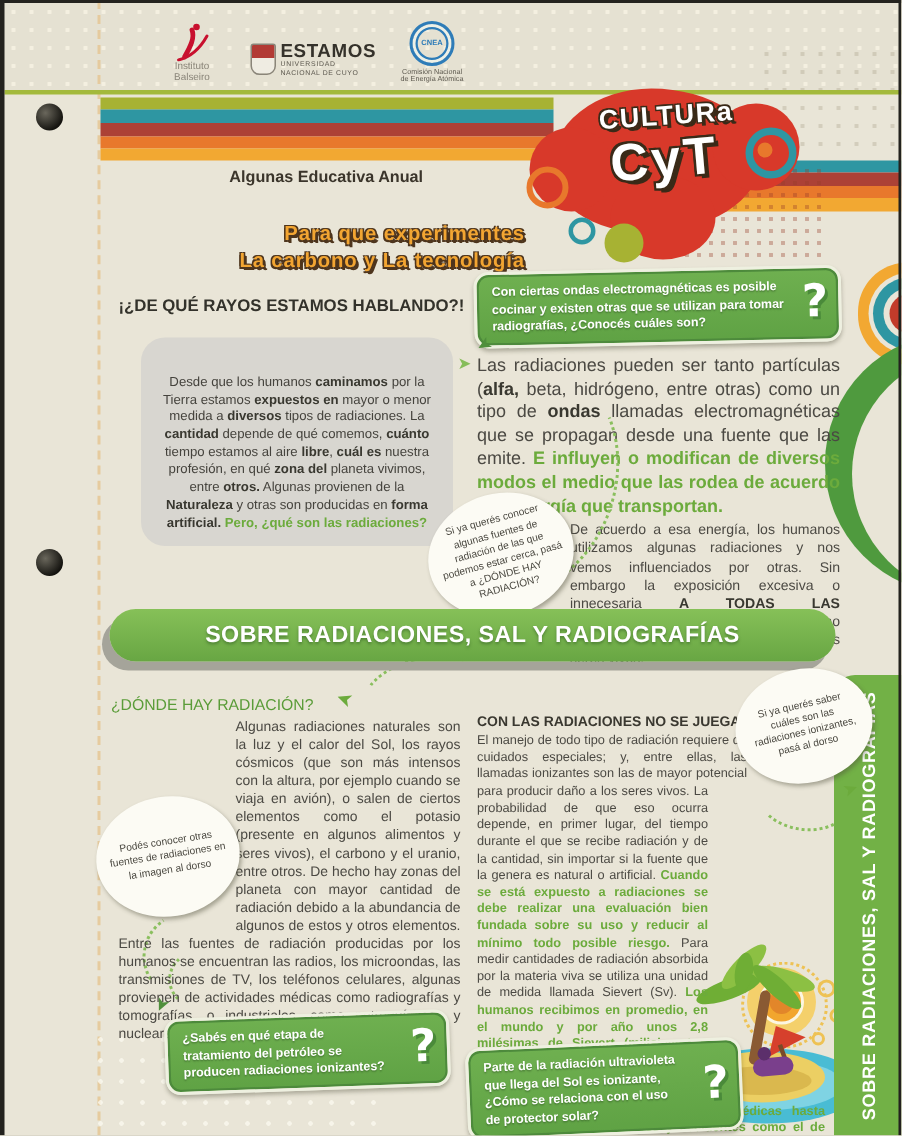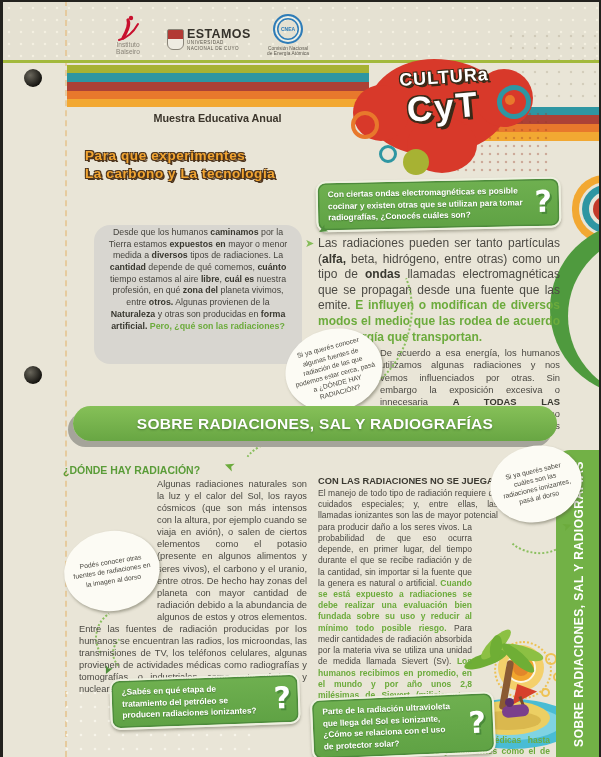--- a/index.html
+++ b/index.html
@@ -95,35 +95,36 @@
     <div class="abs" style="left:6px;top:56px;width:20px;height:20px;border:4px solid #e8782c;border-radius:50%;"></div>
     <div class="abs" style="left:58px;top:94px;width:26px;height:26px;background:#a7b233;border-radius:50%;"></div>
     <div class="abs" style="left:34px;top:90px;width:12px;height:12px;border:3px solid #2e96a2;border-radius:50%;"></div>
     <div class="abs" style="left:10px;top:12px;width:178px;text-align:center;transform:rotate(-4deg);font-weight:bold;font-size:18px;color:#fff;letter-spacing:1px;
                 text-shadow:-1px -1px 0 #3a2a18,1px -1px 0 #3a2a18,-1px 1px 0 #3a2a18,1px 1px 0 #3a2a18,2.5px 2.5px 0 #3a2a18;">CULTURa</div>
     <div class="abs" style="left:38px;top:32px;width:120px;text-align:center;transform:rotate(-5deg);font-weight:bold;font-size:35px;color:#fff;letter-spacing:2px;
                 text-shadow:-1.5px -1.5px 0 #3a2a18,1.5px -1.5px 0 #3a2a18,-1.5px 1.5px 0 #3a2a18,1.5px 1.5px 0 #3a2a18,3px 3px 0 #3a2a18;">CyT</div>
   </div>
 
   <div class="abs" style="left:85px;top:112px;width:265px;text-align:center;color:#3b352b;font-weight:bold;">
-    <div style="font-size:10.8px;">Muestra Educativa Anual</div>
-  </div>
-  <div class="abs" style="left:85px;top:148px;width:265px;text-align:left;font-weight:bold;color:#f2a532;letter-spacing:.6px;
+    <div style="font-size:10.8px;">Algunas Educativa Anual</div>
+  </div>
+  <div class="abs" style="left:85px;top:148px;width:265px;text-align:right;font-weight:bold;color:#f2a532;letter-spacing:.6px;
               text-shadow:-1px -1px 0 #4e351d,1px -1px 0 #4e351d,-1px 1px 0 #4e351d,1px 1px 0 #4e351d,2px 2px 0 #4e351d;">
     <div style="font-size:13.5px;">Para que experimentes</div>
     <div style="font-size:13.5px;margin-top:3px;">La carbono y La tecnología</div>
   </div>
 
   <div class="abs" style="left:593px;top:196px;width:26px;height:26px;border-radius:50%;background:#c23b2a;
               box-shadow:0 0 0 4px #e9e5d7,0 0 0 11px #2e96a2,0 0 0 14px #e9e5d7,0 0 0 21px #f2a832;"></div>
   <div class="abs" style="left:550px;top:222px;width:174px;height:174px;border-radius:50%;background:#4f9a3e;"></div>
   <div class="abs" style="left:568px;top:234px;width:164px;height:164px;border-radius:50%;background:#e9e5d7;"></div>
 
-
-  <div class="abs" style="left:94px;top:225px;width:208px;height:139px;background:#d8d6d0;border-radius:16px;box-sizing:border-box;padding:2px 12px;
+  <h1 class="abs" style="left:79px;top:198px;font-size:11.2px;font-weight:bold;color:#33322b;">¡¿DE QUÉ RAYOS ESTAMOS HABLANDO?!</h1>
+
+  <div class="abs" style="left:94px;top:225px;width:208px;height:139px;background:#d8d6d0;border-radius:16px;box-sizing:border-box;padding:24px 12px;
               font-size:8.8px;line-height:1.33;color:#45433d;text-align:center;">
     <span><span class="rt-n">Desde que los humanos </span><span class="rt-b">caminamos</span><span class="rt-n"> por la Tierra estamos </span><span class="rt-b">expuestos en</span><span class="rt-n"> mayor o menor medida a </span><span class="rt-b">diversos</span><span class="rt-n"> tipos de radiaciones. La </span><span class="rt-b">cantidad</span><span class="rt-n"> depende de qué comemos, </span><span class="rt-b">cuánto</span><span class="rt-n"> tiempo estamos al aire </span><span class="rt-b">libre</span><span class="rt-n">, </span><span class="rt-b">cuál es</span><span class="rt-n"> nuestra profesión, en qué </span><span class="rt-b">zona del</span><span class="rt-n"> planeta vivimos, entre </span><span class="rt-b">otros.</span><span class="rt-n"> Algunas provienen de la </span><span class="rt-b">Naturaleza</span><span class="rt-n"> y otras son producidas en </span><span class="rt-b">forma artificial.</span><span class="rt-n"> </span><span class="rt-g">Pero, ¿qué son las radiaciones?</span></span>
   </div>
 
   <div class="gbubble" style="left:316px;top:179px;width:245px;box-sizing:border-box;transform:rotate(-1.2deg);">
     <span>Con ciertas ondas electromagnéticas es posible cocinar y existen otras que se utilizan para tomar radiografías, ¿Conocés cuáles son?</span>
     <span class="qmark">?</span>
   </div>
   <span class="arrow-ic" style="left:318px;top:224px;color:#4f8f3c;transform:rotate(150deg);">➤</span>
 
@@ -142,21 +143,21 @@
 
   <div class="wbubble" style="left:285px;top:329px;width:98px;height:82px;transform:rotate(-15deg);box-sizing:border-box;">
     <span>Si ya querés conocer algunas fuentes de radiación de las que podemos estar cerca, pasá a ¿DÓNDE HAY RADIACIÓN?</span>
   </div>
 
   <div class="abs" style="left:73px;top:406px;width:484px;height:35px;border-radius:18px;background:linear-gradient(#86c058,#68a643);
               box-shadow:-5px 6px 0 #a5a49a;z-index:3;display:flex;align-items:center;justify-content:center;">
     <span style="color:#fff;font-weight:bold;font-size:15.5px;letter-spacing:.3px;text-shadow:0 1px 2px rgba(40,80,30,.5);">SOBRE RADIACIONES, SAL Y RADIOGRAFÍAS</span>
   </div>
 
-  <h2 class="abs" style="left:63px;top:464px;font-size:10.5px;font-weight:bold;color:#5a9c38;z-index:2;">¿DÓNDE HAY RADIACIÓN?</h2>
+  <h2 class="abs" style="left:74px;top:464px;font-size:10.5px;font-weight:normal;color:#5a9c38;z-index:2;">¿DÓNDE HAY RADIACIÓN?</h2>
   <span class="arrow-ic" style="left:224px;top:460px;font-size:13px;transform:rotate(200deg);">➤</span>
   <div class="dotcurve" style="left:240px;top:438px;width:80px;height:45px;border-color:#8abf5e transparent transparent transparent;transform:rotate(-15deg);"></div>
 
   <p class="body-text abs" style="left:79px;top:478px;width:228px;z-index:2;">
     <span class="sp" style="float:left;width:78px;height:80px;margin-top:53px;"></span>
     <span>Algunas radiaciones naturales son la luz y el calor del Sol, los rayos cósmicos (que son más intensos con la altura, por ejemplo cuando se viaja en avión), o salen de ciertos elementos como el potasio (presente en algunos alimentos y seres vivos), el carbono y el uranio, entre otros. De hecho hay zonas del planeta con mayor cantidad de radiación debido a la abundancia de algunos de estos y otros elementos. Entre las fuentes de radiación producidas por los humanos se encuentran las radios, los microondas, las transmisiones de TV, los teléfonos celulares, algunas provienen de actividades médicas como radiografías y tomografías, o industriales, como petroquímicas y nucleares, por ejemplo.</span>
   </p>
 
   <div class="wbubble" style="left:64px;top:531px;width:96px;height:80px;transform:rotate(-9deg);box-sizing:border-box;z-index:3;">
     <span>Podés conocer otras fuentes de radiaciones en la imagen al dorso</span>

